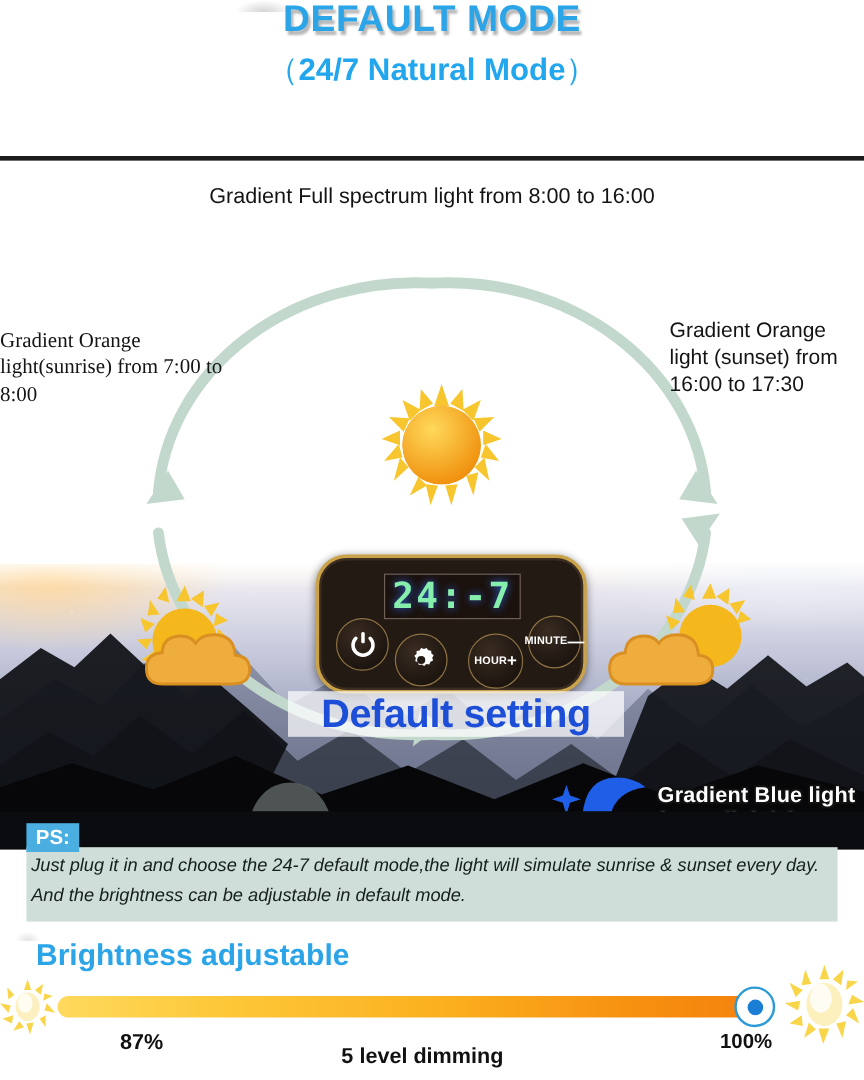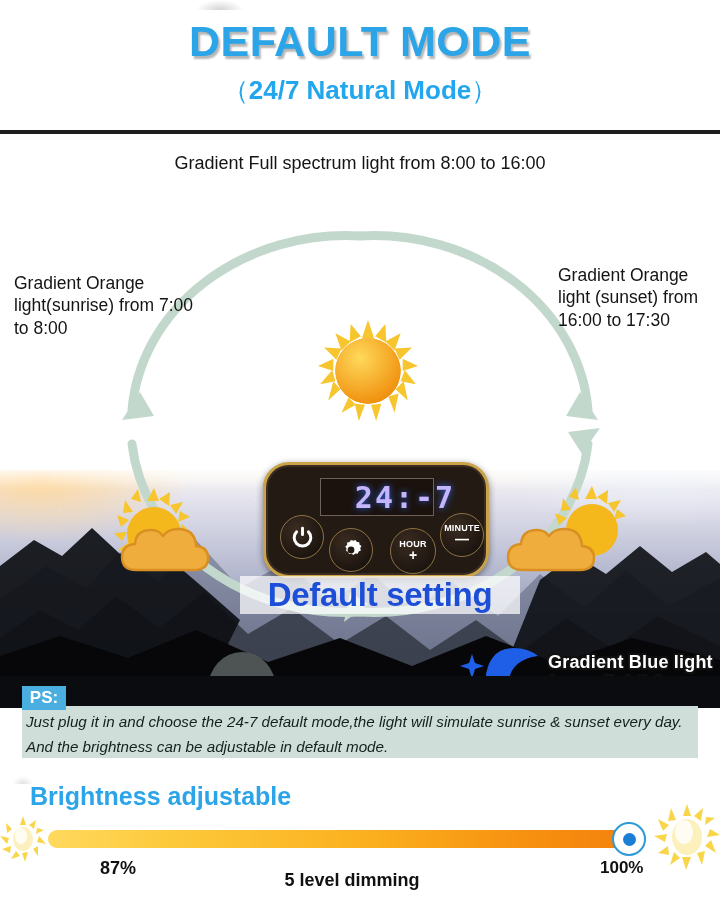--- a/index.html
+++ b/index.html
@@ -10,23 +10,22 @@
     position: relative;
     overflow: hidden;
   }
 
   
   #header {
     position: absolute; left: 0; top: 0; width: 720px; height: 132px;
     background: #ffffff; text-align: center;
   }
   #title-main {
-    font-size: 43px; font-weight: bold; letter-spacing: 0.5px;
+    font-size: 31px; font-weight: bold; letter-spacing: 0.5px;
     color: #2ba4e8; line-height: 1;
-    margin-top: 20px;
     text-shadow: 2px 3px 2px rgba(120,120,120,0.55);
   }
   #title-sub {
     font-size: 26px; font-weight: bold; color: #22a6ed;
     line-height: 1; margin-top: 14px;
   }
   #title-sub .paren { font-weight: normal; }
   #header-rule {
     position: absolute; left: 0; top: 130px; width: 720px; height: 4px;
     background: #1d1d1d;
@@ -81,21 +80,21 @@
   #moon      { left: 458px; top: 512px; width: 90px; height: 84px; }
   #off-dot   {
     left: 208px; top: 518px; width: 68px; height: 74px;
     background: #555b5b; border-radius: 50%;
     opacity: .92;
   }
 
   
   .lbl { position: absolute; color: #141414; font-size: 17.5px; line-height: 1.28; }
   #lbl-top   { left: 0; top: 18px; width: 720px; text-align: center; font-size: 18px; }
-  #lbl-left  { left: 14px; top: 138px; width: 196px; }
+  #lbl-left  { left: 0; top: 138px; width: 196px; font-family: Liberation Serif, serif; }
   #lbl-right { left: 558px; top: 130px; width: 164px; }
 
   .lbl-outline {
     position: absolute; color: #ffffff; font-weight: bold; font-size: 18px;
     line-height: 1.18; letter-spacing: .2px;
     text-shadow:
       -1.6px -1.6px 0 #111, 1.6px -1.6px 0 #111,
       -1.6px  1.6px 0 #111, 1.6px  1.6px 0 #111,
       -1.6px 0 0 #111, 1.6px 0 0 #111, 0 -1.6px 0 #111, 0 1.6px 0 #111;
   }
@@ -111,49 +110,48 @@
   }
   #lcd {
     position: absolute; left: 54px; top: 13px; width: 114px; height: 38px;
     border: 1.6px solid #6e6056; background: #1b120d;
   }
   #lcd-text {
     position: absolute; left: 0; top: 0; width: 100%; height: 100%;
     display: flex; align-items: center; justify-content: center;
     font-family: "DejaVu Sans Mono", monospace;
     font-size: 30px; font-weight: bold; letter-spacing: 2px;
-    color: #c4b5fd;
+    color: #86efac;
     text-shadow: 0 0 7px rgba(47,109,255,.85);
-    margin-left: 28px;
   }
   .btn-round {
     position: absolute; border-radius: 50%;
     background: radial-gradient(circle at 38% 32%, #3a2c21, #1d1510 72%);
     border: 1.4px solid #8d7342;
     display: flex; align-items: center; justify-content: center;
     color: #ffffff; font-weight: bold;
   }
   #btn-power  { left: 14px;  top: 50px; width: 44px; height: 44px; }
   #btn-gear   { left: 63px;  top: 63px; width: 44px; height: 44px; }
   #btn-hour   { left: 124px; top: 63px; width: 46px; height: 46px; font-size: 9.5px; justify-content: center; }
   #btn-minute { left: 174px; top: 48px; width: 44px; height: 44px; font-size: 8.5px; }
-  .btn-lines { display: flex; flex-direction: column; align-items: center; line-height: 1.02; }
+  .btn-lines { display: flex; flex-direction: row; align-items: center; line-height: 1.02; }
   .btn-lines .b1 { font-size: 9px; letter-spacing: .2px; }
   .btn-lines .b2 { font-size: 14px; margin-top: -1px; }
 
   #default-setting {
     position: absolute; left: 240px; top: 442px; width: 280px;
     text-align: center; font-size: 33px; font-weight: bold;
     color: #1d4ed8; letter-spacing: -.3px;
     background: rgba(255,255,255,.72);
   }
 
   
   #ps-block {
-    position: absolute; left: 22px; top: 706px; width: 676px; height: 52px;
+    position: absolute; left: 22px; top: 706px; width: 676px; height: 62px;
     background: #cfded8;
   }
   #ps-badge {
     position: absolute; left: 0px; top: -20px; width: 44px; height: 24px;
     background: #4aaee0; color: #ffffff; font-weight: bold; font-size: 17px;
     display: flex; align-items: center; justify-content: center;
   }
   #ps-text {
     position: absolute; left: 4px; top: 4px; width: 664px;
     font-style: italic; font-size: 15.2px; line-height: 1.62; color: #14201d;

